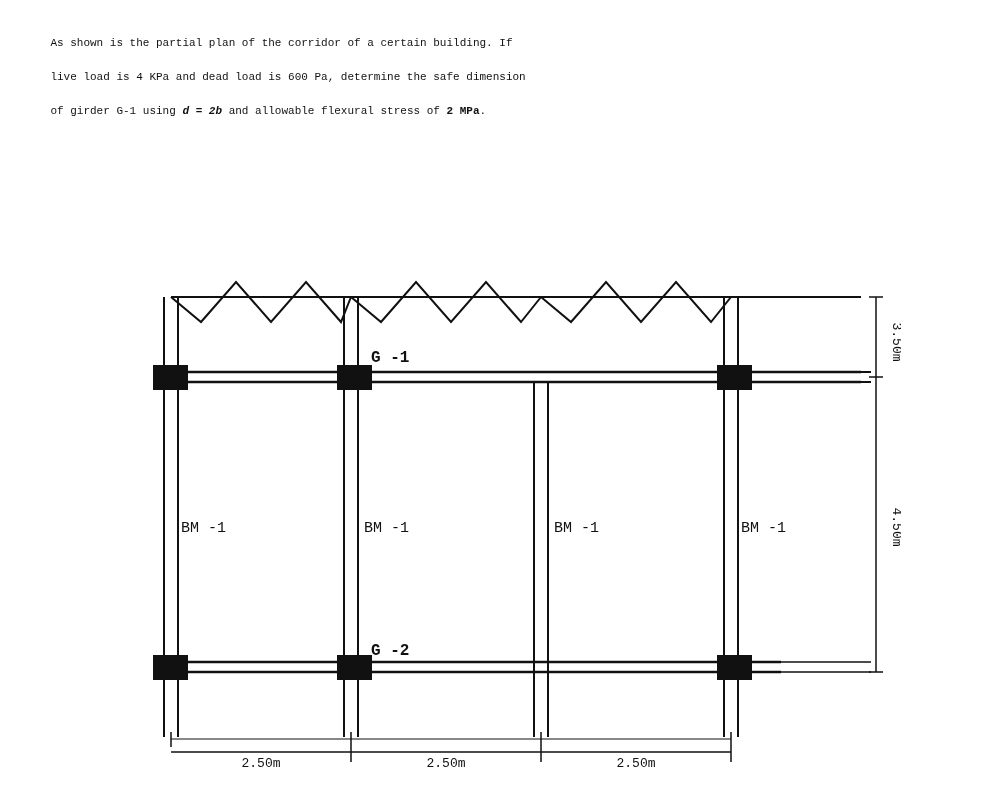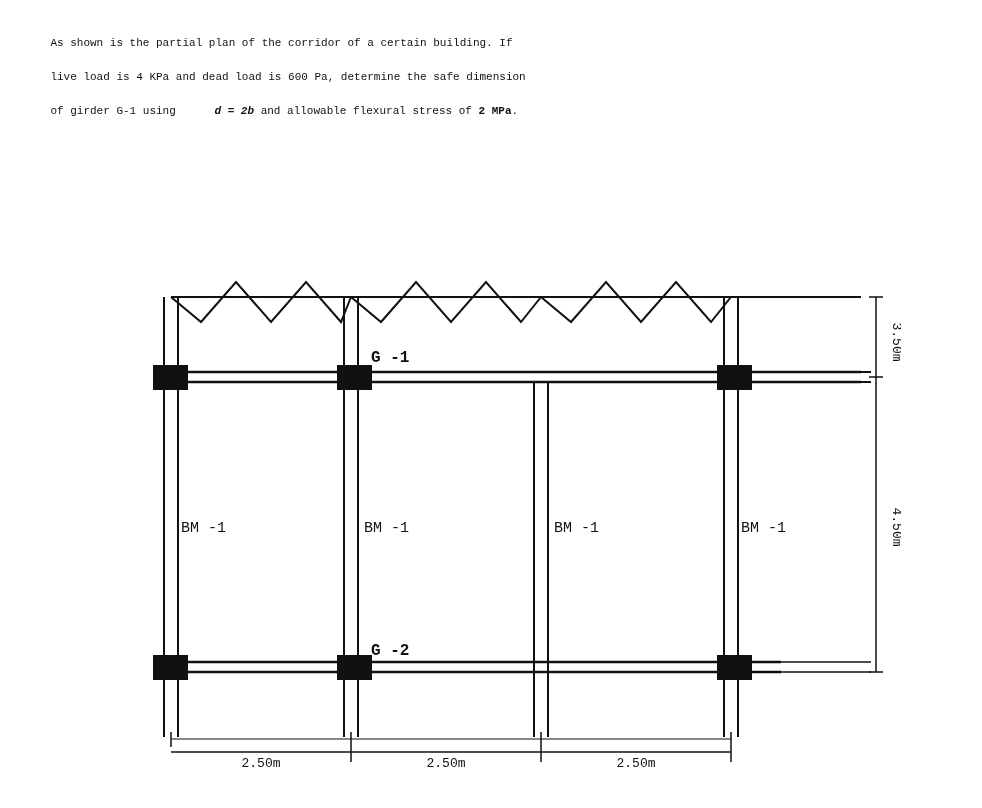--- a/index.html
+++ b/index.html
@@ -20,21 +20,20 @@
     .problem-text {
       font-size: 11px;
       line-height: 1.55;
       color: #111;
       margin-bottom: 30px;
       white-space: pre-wrap;
     }
     .problem-text em {
       font-style: italic;
       font-weight: bold;
-      margin-left: 32px;
     }
     .diagram-area {
       position: relative;
       width: 820px;
       height: 610px;
       margin: 0 auto;
     }
     svg.structural-diagram {
       width: 820px;
       height: 610px;

